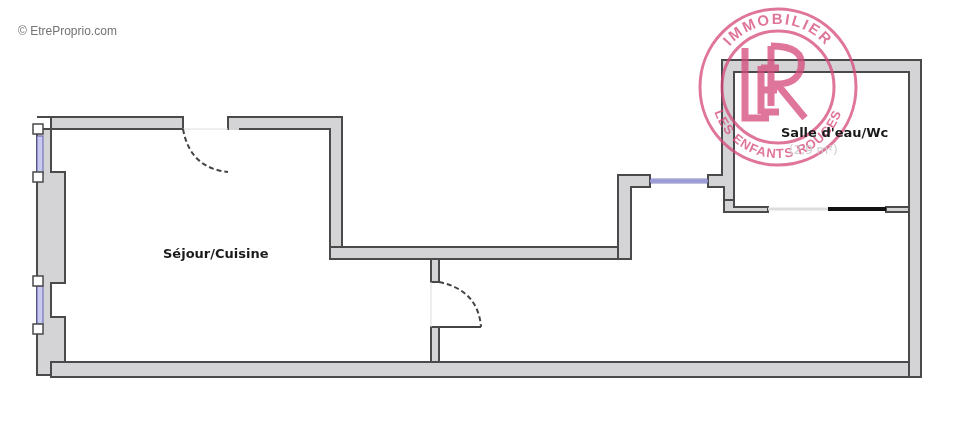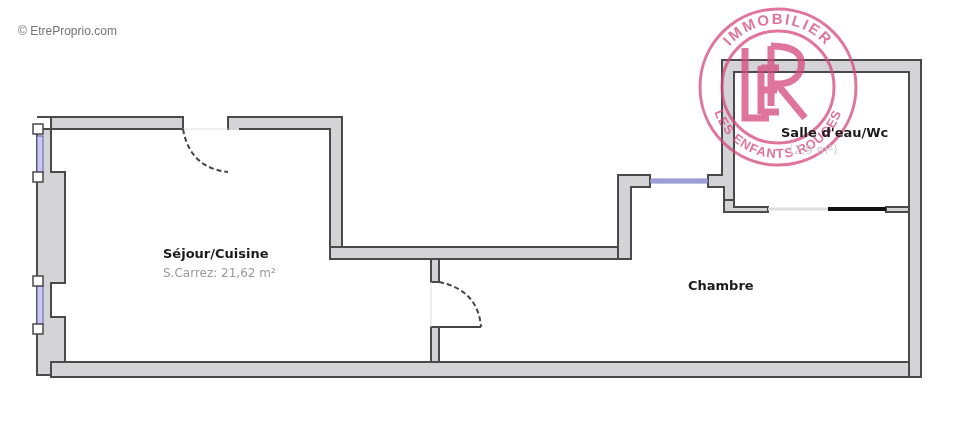--- a/index.html
+++ b/index.html
@@ -90,23 +90,21 @@
   </text>
   <g fill="none" stroke="#d6487a" stroke-width="7">
     <path d="M48 42 L48 112 L72 112"></path>
     <path d="M64 60 L64 108 M64 62 L82 62 M64 84 L80 84 M64 106 L82 106"></path>
     <path d="M74 40 L74 100 M74 40 Q108 40 104 62 Q100 78 80 78 L108 112"></path>
   </g>
 </svg>
 
 <div class="room-label" style="left:119px;top:245px;margin-left:44px;">
   <div class="room-name">Séjour/Cuisine</div>
-  <div class="room-info">S.Carrez: 21,62 m²</div>
 </div>
 
 <div class="room-label" style="left:688px;top:277px;">
-  <div class="room-name">Chambre</div>
 </div>
 
 <div class="room-label" style="left:781px;top:124px;">
   <div class="room-name">Salle d'eau/Wc</div>
   <div class="room-info" style="color:#cfcfcf;line-height:16px;padding-left:8px;">(2,9 m²)</div>
 </div>
 
 </body></html>

